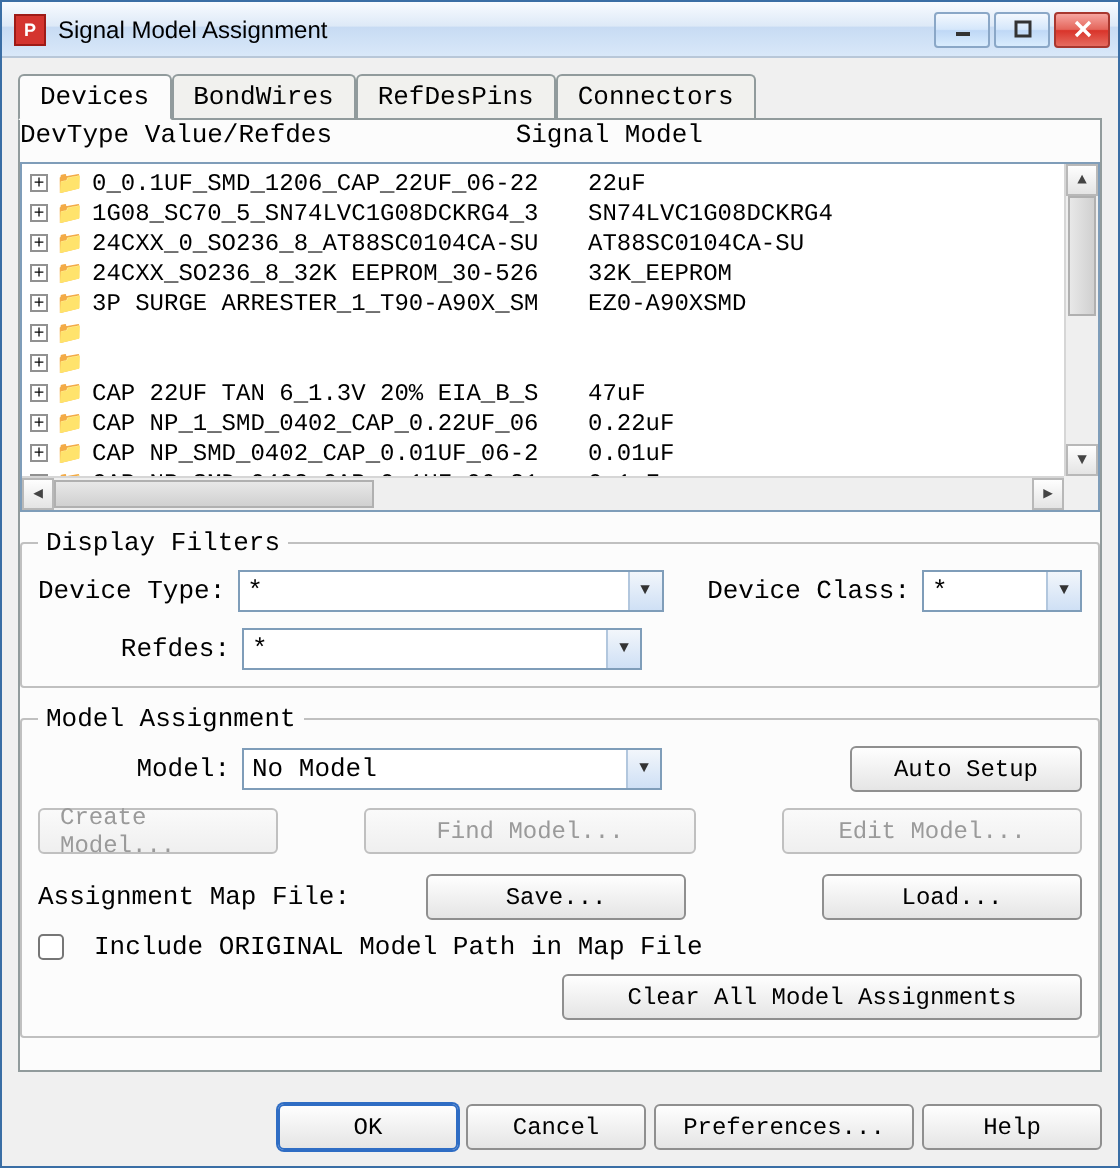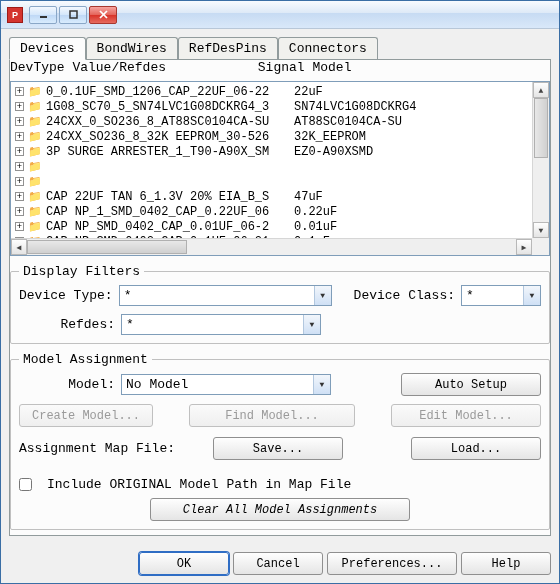--- a/index.html
+++ b/index.html
@@ -242,20 +242,21 @@
     color: rgba(120,130,140,0.35);
     pointer-events: none;
   }
 </style>
 </head>
 <body>
 
 <div class="window">
   <div class="titlebar">
     <div class="app-icon">P</div>
+    <div class="title-text">Signal Model Assignment</div>
     <div class="win-btns">
       <div class="win-btn">
           <svg width="9" height="9">
             <line x1="1" y1="7" x2="8" y2="7" stroke="#333" stroke-width="2"></line>
           </svg>
         </div>
       <div class="win-btn">
           <svg width="9" height="9">
             <rect x="1" y="1" width="7" height="7" fill="none" stroke="#333" stroke-width="1.5"></rect>
           </svg>
@@ -397,45 +398,45 @@
       <fieldset>
         <legend>Model Assignment</legend>
 
         <div class="row" style="margin-bottom:8px;">
           <span class="lbl" style="width:96px;">Model:</span>
           <div class="combo" style="width:210px;">
             <span>No Model</span>
             <div class="dd">▼</div>
           </div>
           <span style="flex:1"></span>
-          <div class="btn" style="width:140px;margin-left:12px;">Auto Setup</div>
+          <div class="btn" style="width:116px;margin-left:12px;">Auto Setup</div>
         </div>
 
         <div class="row" style="margin-bottom:10px; gap:14px;">
-          <div class="btn disabled" style="width:134px;">Create Model...</div>
+          <div class="btn disabled" style="width:120px;">Create Model...</div>
           <span style="flex:1"></span>
           <div class="btn disabled" style="width:166px;text-align:center;">Find Model...</div>
           <span style="flex:1"></span>
           <div class="btn disabled" style="width:150px;">Edit Model...</div>
         </div>
 
-        <div class="row" style="margin-bottom:17px;">
+        <div class="row" style="margin-bottom:6px;">
           <span class="lbl">Assignment Map File:</span>
           <span style="width:26px"></span>
           <div class="btn" style="width:130px;">Save...</div>
           <span style="flex:1"></span>
           <div class="btn" style="width:130px;text-align:center;">Load...</div>
         </div>
 
         <div class="row" style="margin-bottom:6px;gap:11px;">
           <input type="checkbox" style="margin: 0px 4px 0px 0px;">
           <span class="lbl">Include ORIGINAL Model Path in Map File</span>
         </div>
 
-        <div class="row" style="justify-content:center;font-style:italic;">
+        <div class="row" style="justify-content:flex-end;">
           <div class="btn" style="width:260px;">Clear All Model Assignments</div>
         </div>
       </fieldset>
 
     </div>
   </div>
 
   <div class="bottom-bar">
     <div class="btn default" style="width:90px;">OK</div>
     <div class="btn" style="width:90px;">Cancel</div>

